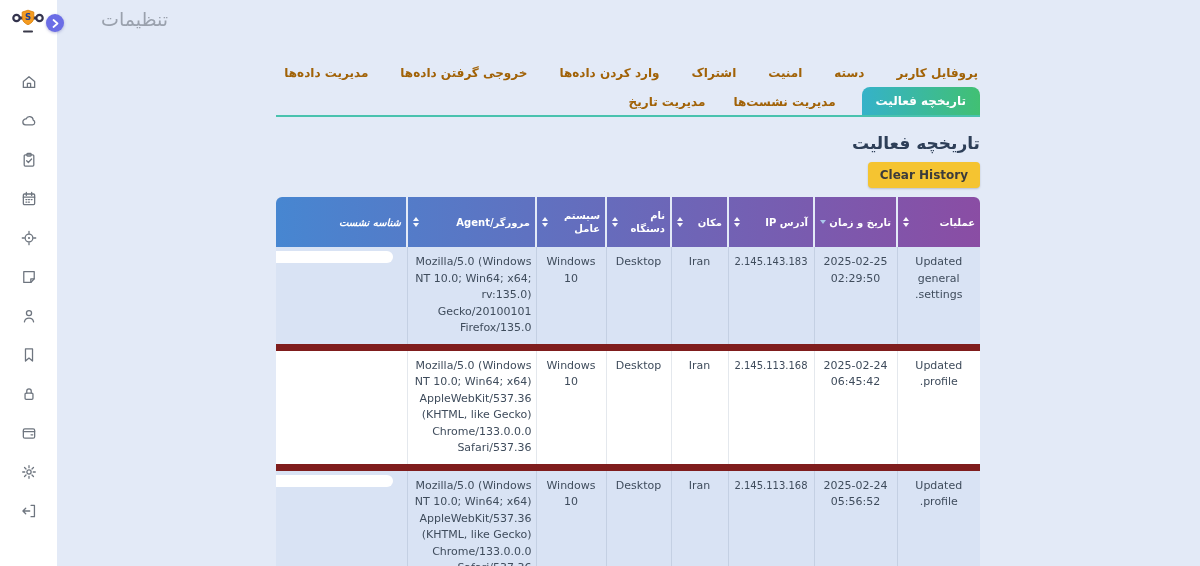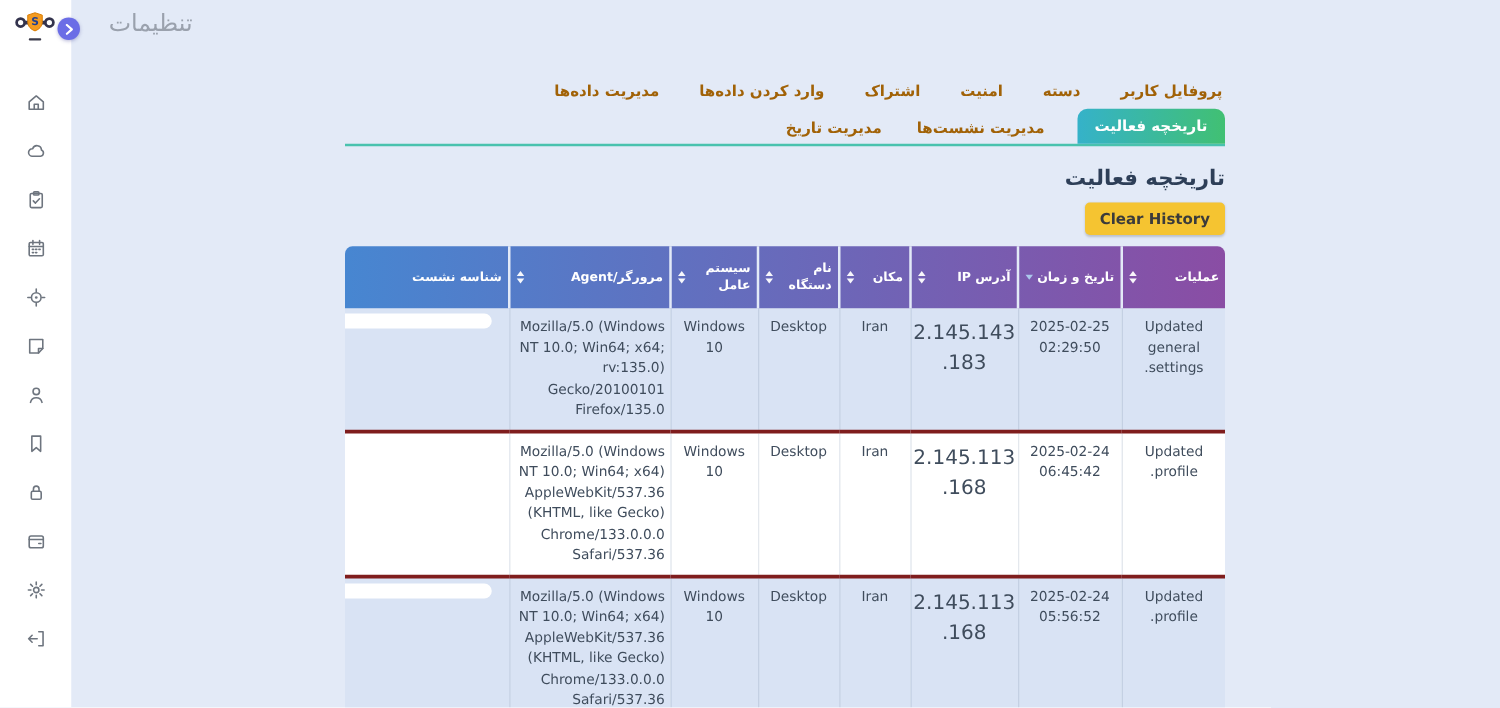--- a/index.html
+++ b/index.html
@@ -8,21 +8,21 @@
   
   .sidebar{position:absolute;left:0;top:0;width:57px;height:100%;background:#ffffff;}
   .logo{position:absolute;left:11px;top:8px;width:34px;height:27px;}
   .toggle-btn{position:absolute;left:46px;top:14px;width:18px;height:18px;border-radius:50%;
     background:#6b6de6;border:none;display:flex;align-items:center;justify-content:center;
     cursor:pointer;padding:0;z-index:5;box-shadow:0 1px 3px rgba(60,60,150,.35);}
   .side-icons{position:absolute;left:0;top:74px;width:57px;display:flex;flex-direction:column;
     align-items:center;gap:23px;}
   .side-icon{background:none;border:none;padding:0;width:16px;height:16px;cursor:pointer;line-height:0;}
   
-  .app-title{position:absolute;left:87px;top:8px;margin:0;font-size:19px;font-weight:400;color:#9aa1ad;}
+  .app-title{position:absolute;left:101px;top:8px;margin:0;font-size:19px;font-weight:400;color:#9aa1ad;}
   
   .content{position:absolute;left:276px;top:60px;width:704px;direction:rtl;}
   .tabs{border-bottom:2px solid #49c2ae;}
   .tabs-row{display:flex;gap:28px;align-items:flex-end;}
   .tabs-row.second{gap:24px;margin-top:1px;}
   .tab{background:none;border:none;font-family:inherit;font-size:12px;font-weight:700;
     color:#a16207;padding:6px 2px;cursor:pointer;white-space:nowrap;}
   .tab.active{background:linear-gradient(90deg,#35b2c9,#41c073);color:#fff;
     border-radius:8px 8px 0 0;padding:7px 14px;}
   .page-title{margin:16px 0 0;font-size:17px;color:#2e3f58;font-weight:700;}
@@ -31,38 +31,38 @@
     font-size:12px;font-weight:700;font-family:inherit;cursor:pointer;box-shadow:0 1px 2px rgba(0,0,0,.18);}
   .search-row{margin-top:12px;display:flex;align-items:center;gap:6px;font-size:12px;color:#33435a;}
   .search-input{width:194px;height:22px;border:1px solid #c7cdd8;border-radius:4px;background:#fff;
     padding:0 6px;font-family:inherit;font-size:12px;}
   
   .table-wrap{margin-top:9px;border-radius:6px 6px 0 0;overflow:hidden;}
   table.history{border-collapse:collapse;width:704px;table-layout:fixed;}
   thead tr{background:linear-gradient(to left,#8a4da4,#3e8ed7);}
   th{height:44px;padding:3px 5px;color:#fff;font-size:10px;font-weight:700;
     border-left:2px solid #e3eaf7;vertical-align:middle;cursor:pointer;}
-  th:last-child{border-left:none;}
+  th:last-child{border-left:none;font-style:italic;}
   .th-inner{display:flex;justify-content:space-between;align-items:center;gap:3px;}
   .th-label{text-align:right;line-height:1.3;}
   .sort{display:inline-flex;flex-direction:column;gap:2px;align-items:center;flex:none;}
   .tri-up{width:0;height:0;border-left:3px solid transparent;border-right:3px solid transparent;
     border-bottom:4px solid rgba(255,255,255,.95);}
   .tri-down{width:0;height:0;border-left:3px solid transparent;border-right:3px solid transparent;
     border-top:4px solid rgba(255,255,255,.95);}
   .sort.sorted .tri-down{border-top-color:#abc8ec;}
   td{padding:7px 4px;font-size:11px;color:#3f4c5c;vertical-align:top;line-height:1.5;
-    border-left:1px solid rgba(90,110,140,.16);border-bottom:3px solid #7f1d1d;
+    border-left:1px solid rgba(90,110,140,.16);border-bottom:7px solid #7f1d1d;
     text-align:center;word-wrap:break-word;}
   td:last-child{border-left:none;}
   tr.odd td{background:#d9e3f4;}
   tr.even td{background:#ffffff;}
   .c-agent{text-align:right;}
   .c-dt{white-space:pre-line;}
-  .c-ip{font-size:16px;padding-left:1px;padding-right:1px;}
+  .c-ip{font-size:10px;padding-left:1px;padding-right:1px;}
   
   .sid{position:relative;display:block;height:15px;margin:0 10px;}
   .sid-frag{display:block;direction:ltr;text-align:left;font-size:9px;color:#93a0b4;
     white-space:nowrap;overflow:hidden;line-height:14px;letter-spacing:1px;}
   .sid-mask{position:absolute;left:0;right:0;top:-3px;height:12px;background:#fff;border-radius:6px;}
 </style>
 </head>
 <body>
 
 <div class="viewport">
@@ -166,20 +166,21 @@
   <h1 class="app-title">تنظیمات</h1>
 
   <main class="content">
     <nav class="tabs">
       <div class="tabs-row" id="tabs-row-1">
           <button class="tab">پروفایل کاربر</button>
           <button class="tab">دسته</button>
           <button class="tab">امنیت</button>
           <button class="tab">اشتراک</button>
           <button class="tab">وارد کردن داده‌ها</button>
+          <button class="tab">خروجی گرفتن داده‌ها</button>
           <button class="tab">مدیریت داده‌ها</button>
         </div>
       <div class="tabs-row second" id="tabs-row-2">
           <button class="tab active">تاریخچه فعالیت</button>
           <button class="tab">مدیریت نشست‌ها</button>
           <button class="tab">مدیریت تاریخ</button>
         </div>
     </nav>
 
     <h2 class="page-title">تاریخچه فعالیت</h2>

